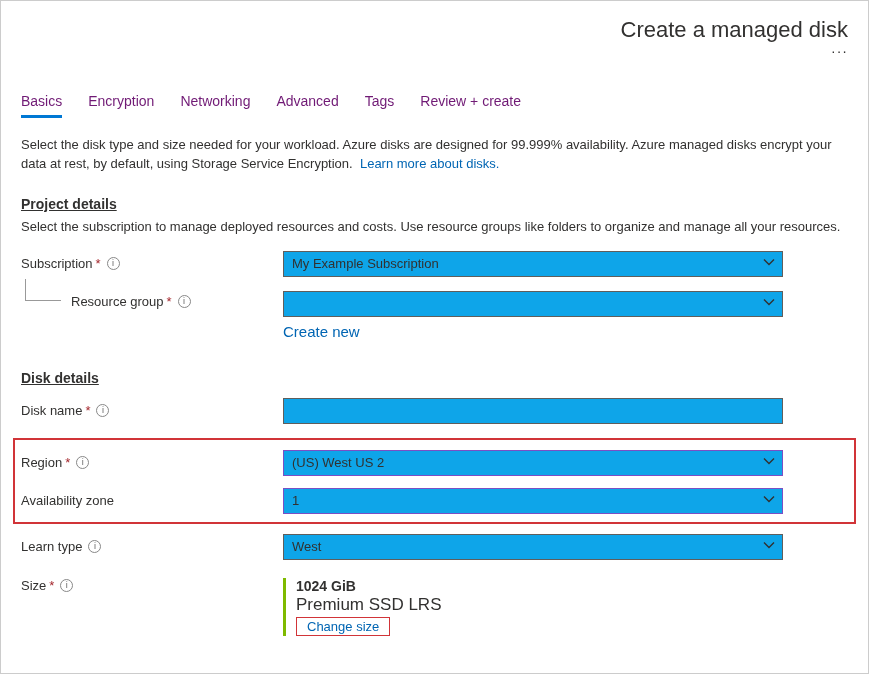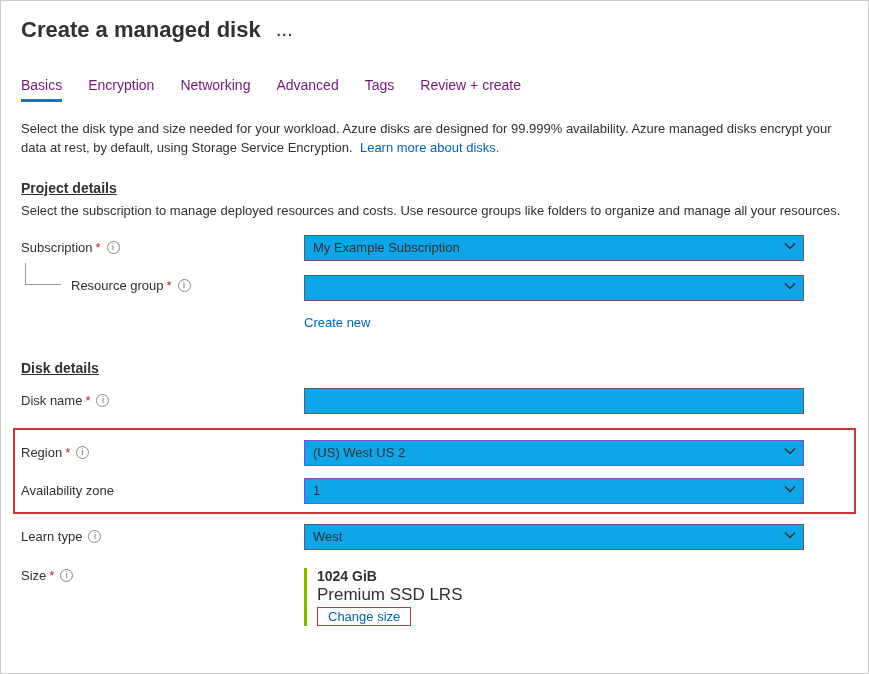--- a/index.html
+++ b/index.html
@@ -9,24 +9,25 @@
     color: #323130;
     background: #fff;
     width: 869px;
     height: 674px;
     border: 1px solid #ccc;
     padding: 16px 20px 20px 20px;
     position: relative;
   }
   h1.title {
     font-size: 22px;
-    font-weight: 700;
+    font-weight: 400;
     margin-bottom: 4px;
     display: flex;
     align-items: flex-end;
+    flex-direction: column;
   }
   .ellipsis {
     margin-left: 16px;
     font-size: 14px;
     letter-spacing: 1px;
     color: #323130;
   }
   .tabs {
     display: flex;
     gap: 26px;
@@ -58,21 +59,20 @@
   }
   .section-desc {
     font-size: 13px;
     line-height: 1.45;
     margin-bottom: 14px;
   }
   .field-row {
     display: flex;
     align-items: center;
     margin-bottom: 14px;
-    gap: 21px;
   }
   .label-col {
     width: 262px;
     display: flex;
     align-items: center;
     font-size: 13px;
   }
   .input-col {
     flex: 1;
     max-width: 500px;
@@ -119,22 +119,22 @@
   .indent-line {
     width: 36px;
     height: 22px;
     border-left: 1px solid #999;
     border-bottom: 1px solid #999;
     margin-left: 4px;
     margin-right: 10px;
     margin-top: -12px;
   }
   .create-new {
-    margin-top: 14px;
-    font-size: 13px;
+    margin-top: 6px;
+    font-size: 15px;
   }
   .highlight-box {
     border: 2px solid #d13438;
     padding: 10px 6px 4px 6px;
     margin: 10px -8px 10px -8px;
   }
   .highlight-box .field-row { margin-bottom: 12px; }
   .purple-border .select, .purple-border .input {
     border: 1px solid #7b4fc4;
   }

